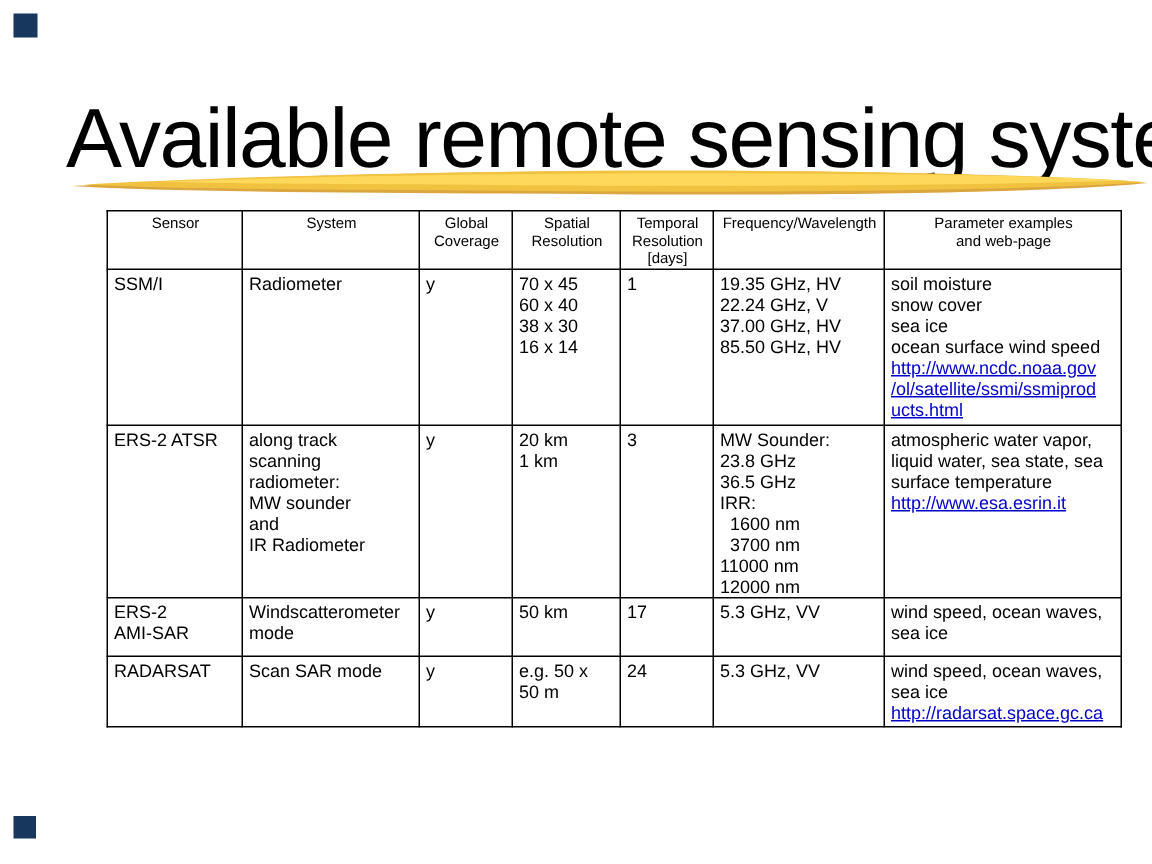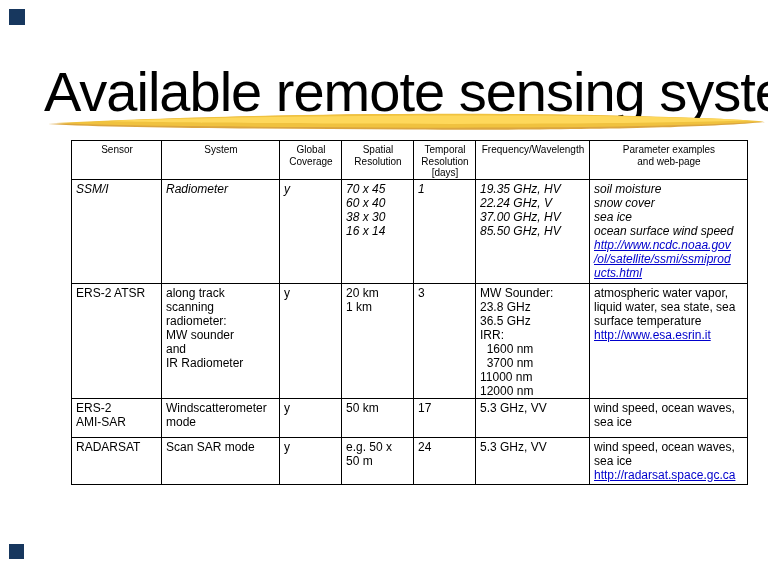--- a/index.html
+++ b/index.html
@@ -52,21 +52,21 @@
           <th>Sensor</th>
           <th>System</th>
           <th>Global<br>Coverage</th>
           <th>Spatial<br>Resolution</th>
           <th>Temporal<br>Resolution<br>[days]</th>
           <th>Frequency/Wavelength</th>
           <th>Parameter examples<br>and web-page</th>
         </tr>
     </thead>
     <tbody>
-        <tr style="height: 104px; font-style: italic;">
+        <tr style="height: 104px;">
           <td>SSM/I</td>
           <td>Radiometer</td>
           <td>y</td>
           <td>70 x 45<br>60 x 40<br>38 x 30<br>16 x 14</td>
           <td>1</td>
           <td>19.35 GHz, HV<br>22.24 GHz, V<br>37.00 GHz, HV<br>85.50 GHz, HV</td>
           <td>soil moisture<br>snow cover<br>sea ice<br>ocean surface wind speed<br><a class="weblink u">http://www.ncdc.noaa.gov<br>/ol/satellite/ssmi/ssmiprod<br>ucts.html</a></td>
         </tr>
         <tr style="height: 114px;">
           <td>ERS-2 ATSR</td>

